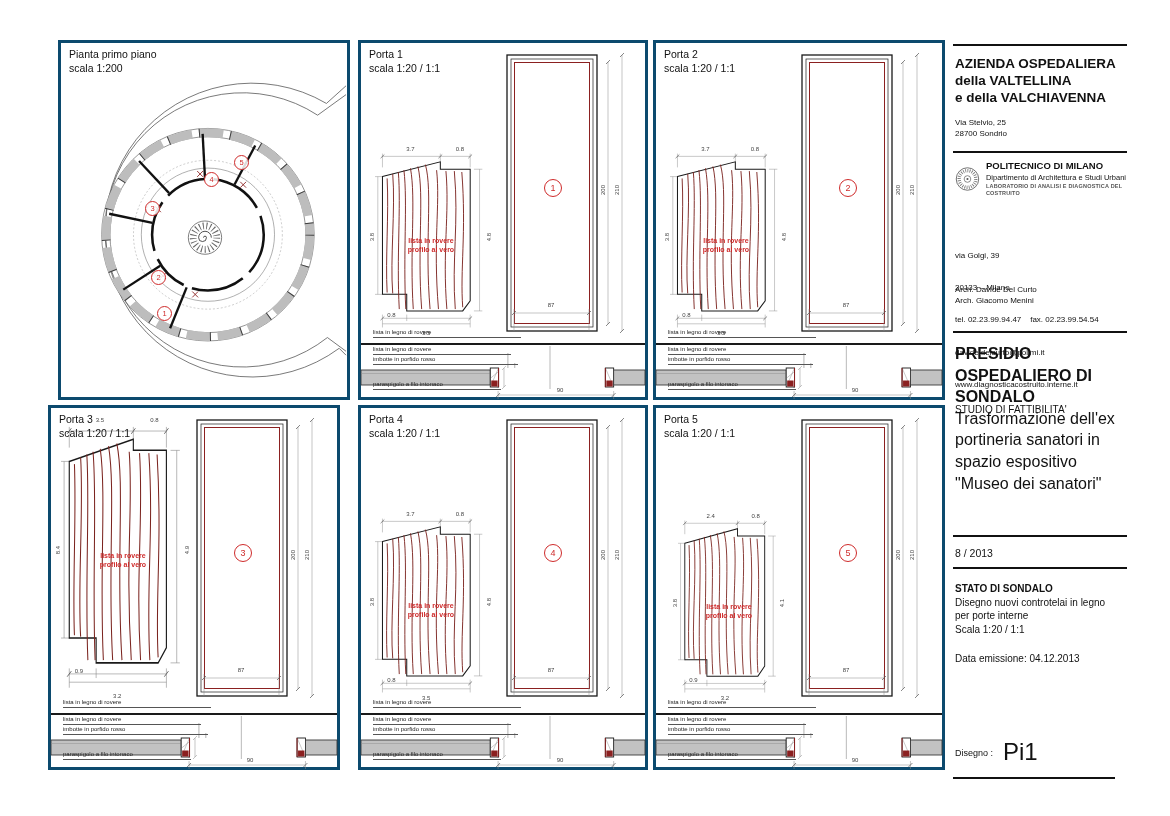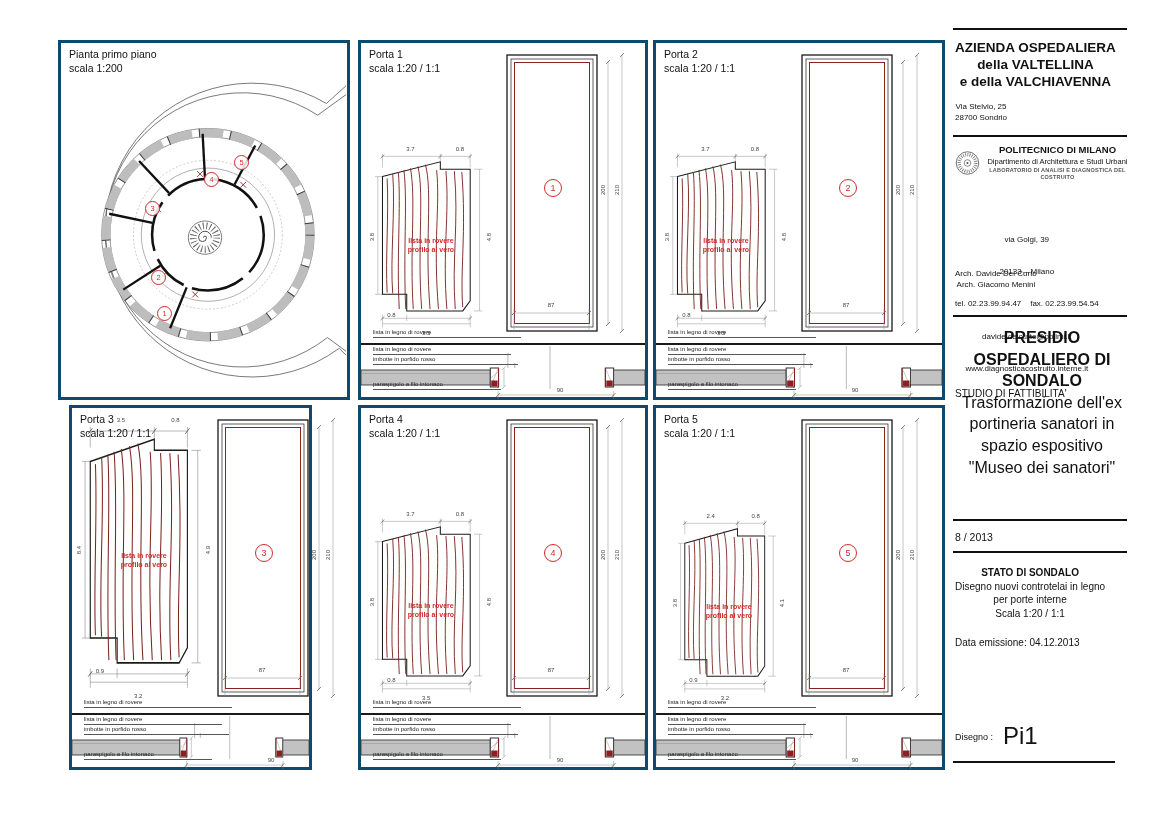--- a/index.html
+++ b/index.html
@@ -8,39 +8,39 @@
   html,body{margin:0;padding:0;background:#fff;}
   body{font-family:"Liberation Sans",sans-serif;color:#111;}
   .sheet{position:relative;width:1170px;height:816px;background:#fff;overflow:hidden;}
   .panel{position:absolute;border:3px solid #0c4a6e;background:#fff;box-sizing:border-box;}
   .panel-title{position:absolute;left:8px;top:5px;font-size:10.5px;line-height:1.3;color:#111;z-index:6;}
   .stretch{position:absolute;left:0;top:0;width:100%;height:100%;overflow:visible;}
   
   .plan-slot{left:58px;top:40px;width:292px;height:360px;}
   .s0{left:358px;top:40px;width:290px;height:360px;}
   .s1{left:653px;top:40px;width:292px;height:360px;}
-  .s2{left:69px;top:405px;width:243px;height:365px;}
+  .s2{left:48px;top:405px;width:292px;height:365px;}
   .s3{left:358px;top:405px;width:290px;height:365px;}
   .s4{left:653px;top:405px;width:292px;height:365px;}
   
   .profile-wrap{position:absolute;left:14px;top:106px;width:112px;height:184px;}
   .v3 .profile-wrap{left:10px;top:12px;width:124px;height:276px;}
   .v5 .profile-wrap{left:22px;top:108px;width:102px;height:182px;}
   .frame-wrap{position:absolute;left:144px;top:10px;width:122px;height:280px;}
   .section-wrap{position:absolute;left:0;top:300px;width:100%;height:58px;overflow:visible;}
   .row2 .section-wrap{top:305px;}
   .dim{position:absolute;font-size:6px;color:#444;white-space:nowrap;}
   .rot{transform:rotate(-90deg);transform-origin:center;}
   .note{position:absolute;color:var(--accent);font-weight:bold;font-size:7px;line-height:1.25;text-align:center;z-index:5;}
   .num-badge{position:absolute;left:39px;top:126px;width:16px;height:16px;border:1.3px solid var(--accent);
     border-radius:50%;color:var(--accent);font-size:9px;line-height:16px;text-align:center;background:#fff;}
   .sec-label{position:absolute;font-size:6px;line-height:1.1;color:#222;border-bottom:0.5px solid #555;
     padding-bottom:1px;white-space:nowrap;z-index:4;}
   
-  .titleblock{position:absolute;left:953px;top:28px;width:176px;height:740px;font-size:8px;line-height:1.35;text-align:center;}
+  .titleblock{position:absolute;left:953px;top:44px;width:176px;height:740px;font-size:8px;line-height:1.35;}
   .rule{position:absolute;left:0;width:174px;border-top:2px solid #111;}
   .tb{position:absolute;left:2px;}
   .tb-org{top:12px;font-size:13.5px;font-weight:bold;line-height:1.25;}
   .tb-addr{top:74px;font-size:8px;}
   .tb-uni{top:116px;}
   .logo-row{display:flex;align-items:center;gap:6px;}
   .uni-name{font-weight:bold;font-size:9.5px;}
   .uni-dept{font-size:7.5px;}
   .uni-lab{font-size:5.5px;font-weight:bold;color:#555;letter-spacing:.2px;}
   .tb-uniaddr{top:185px;font-size:8px;white-space:pre-wrap;}

